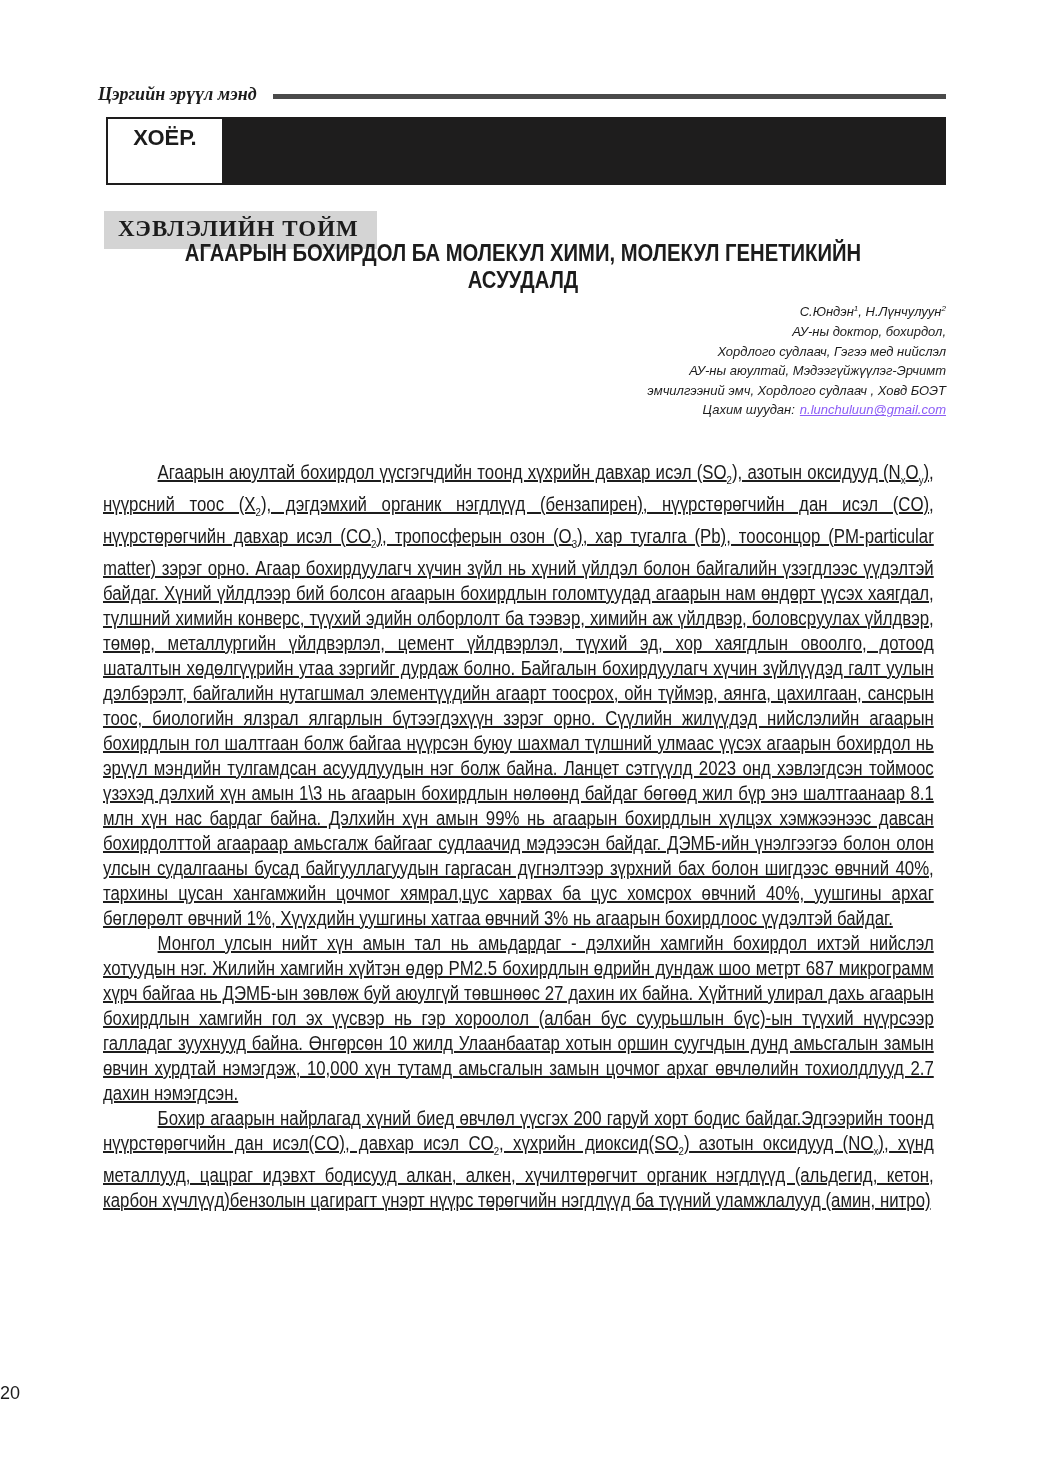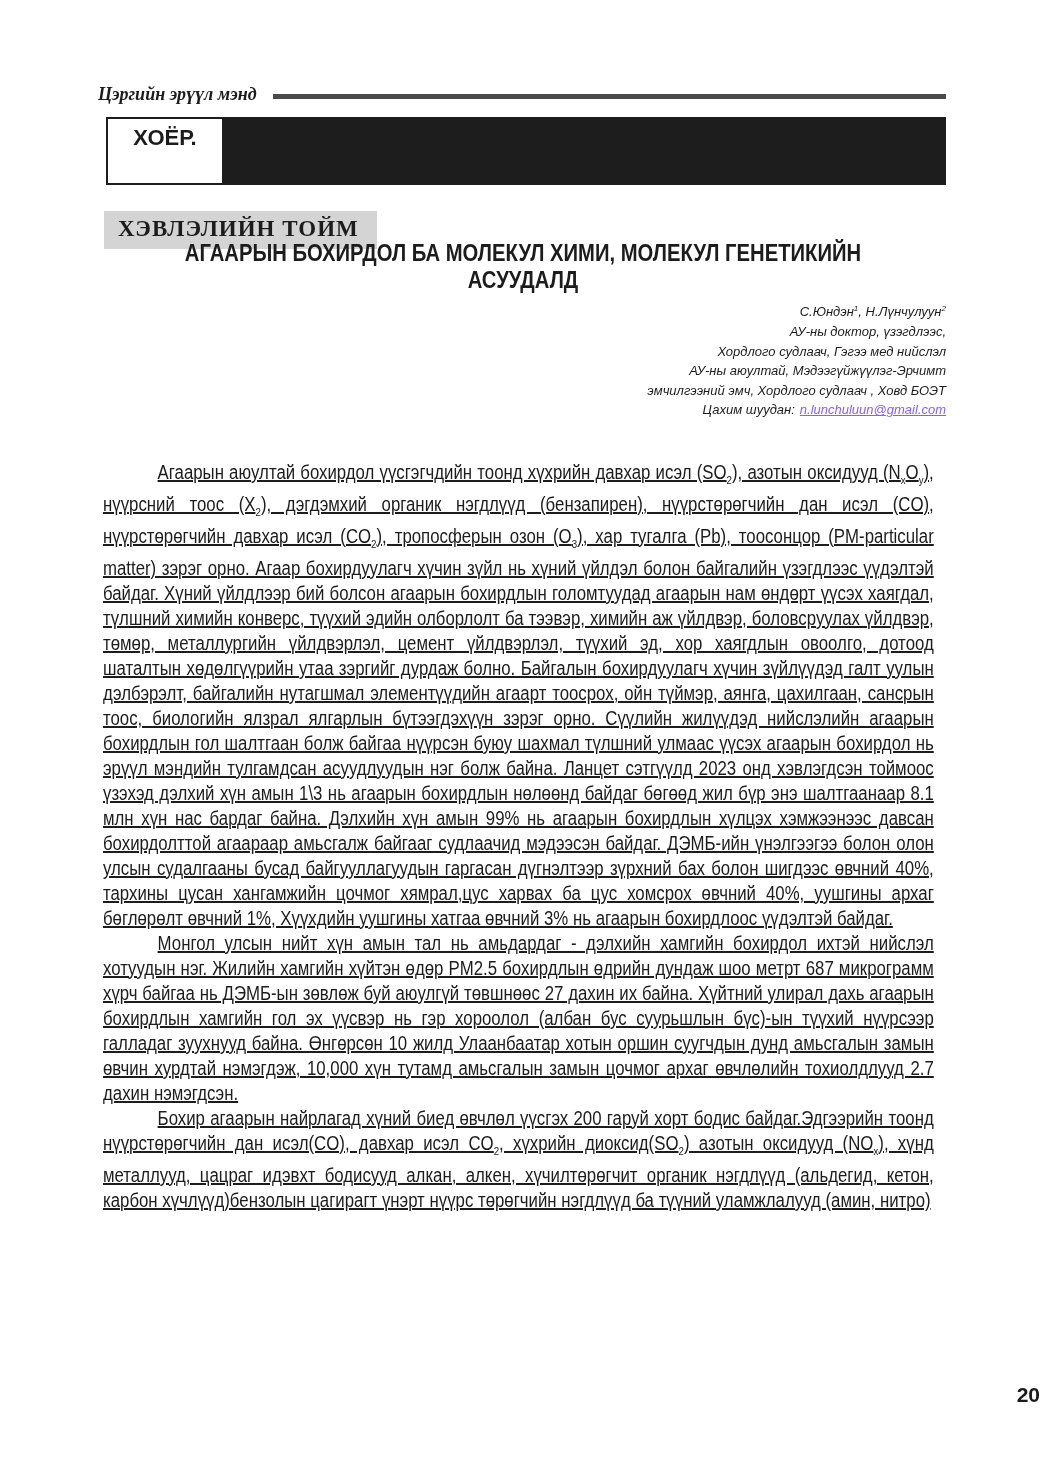--- a/index.html
+++ b/index.html
@@ -77,21 +77,21 @@
     transform:scaleX(0.84); transform-origin:left top;
     font-size:20px; line-height:25px;
     text-align:justify;
   }
   .body-scale p { margin:0; text-indent:65px; }
   .body-scale sub { font-size:0.58em; }
 
   
   .page-number {
     position:absolute; left:0; top:1383px; width:1040px;
-    text-align:right; font-size:21px;font-weight:bold;
+    text-align:left; font-size:18px;
   }
 </style>
 </head>
 <body>
 
 <div class="page">
 
   <header class="running-header">
     <span class="running-title">Цэргийн эрүүл мэнд</span>
     <span class="header-rule"></span>
@@ -104,21 +104,21 @@
   <div class="tag">ХЭВЛЭЛИЙН ТОЙМ</div>
 
   <div class="article-title-wrap">
     <h1 class="article-title">АГААРЫН БОХИРДОЛ БА МОЛЕКУЛ ХИМИ, МОЛЕКУЛ ГЕНЕТИКИЙН
 АСУУДАЛД</h1>
   </div>
 
   <div class="authors">
     <div><span>С.Юндэн</span><sup>1</sup><span>, Н.Лүнчулуун</span><sup>2</sup></div>
     <div>
-        <div>АУ-ны доктор, үзэгдлээс,</div>
+        <div>АУ-ны доктор, бохирдол,</div>
         <div>Хордлого судлаач, Гэгээ мед нийслэл</div>
         <div>АУ-ны аюултай, Мэдээгүйжүүлэг-Эрчимт</div>
         <div>эмчилгээний эмч, Хордлого судлаач , Ховд БОЭТ</div>
       </div>
     <div>
       <span>Цахим шуудан:</span><a class="email-link" href="#">n.lunchuluun@gmail.com</a>
     </div>
   </div>
 
   <div class="body-wrap">

